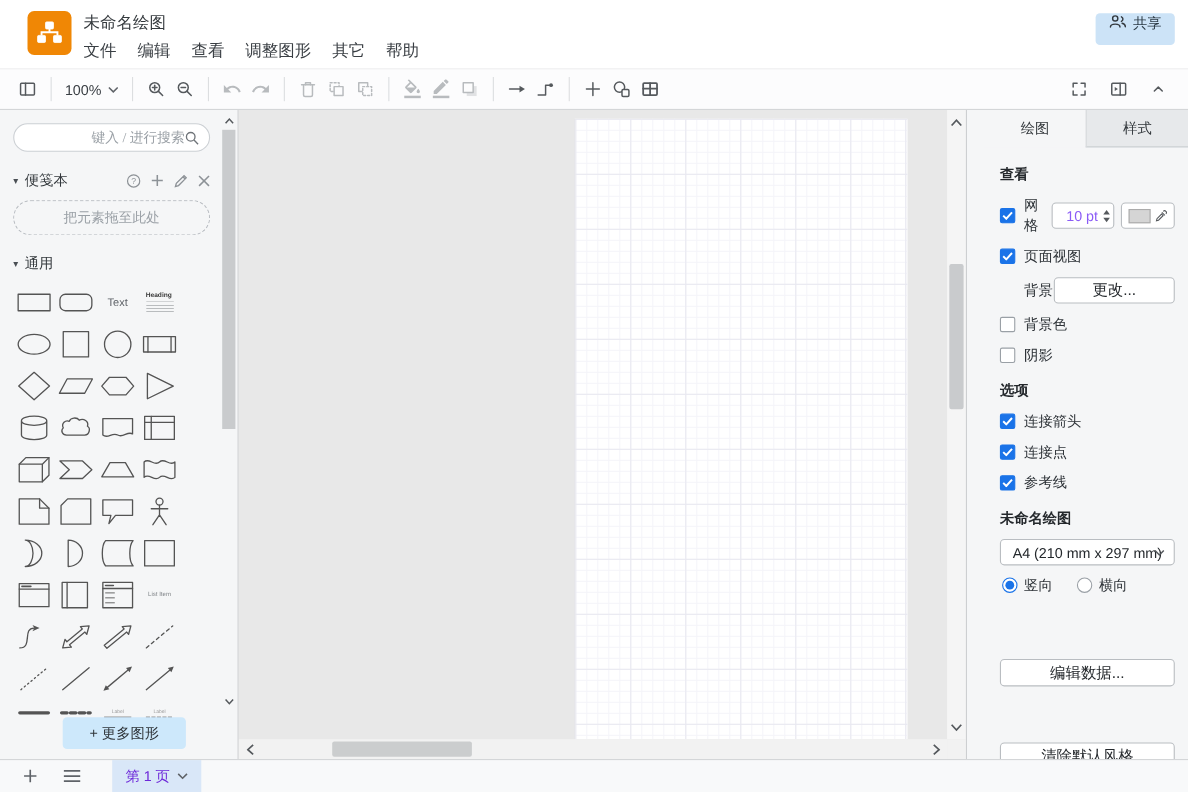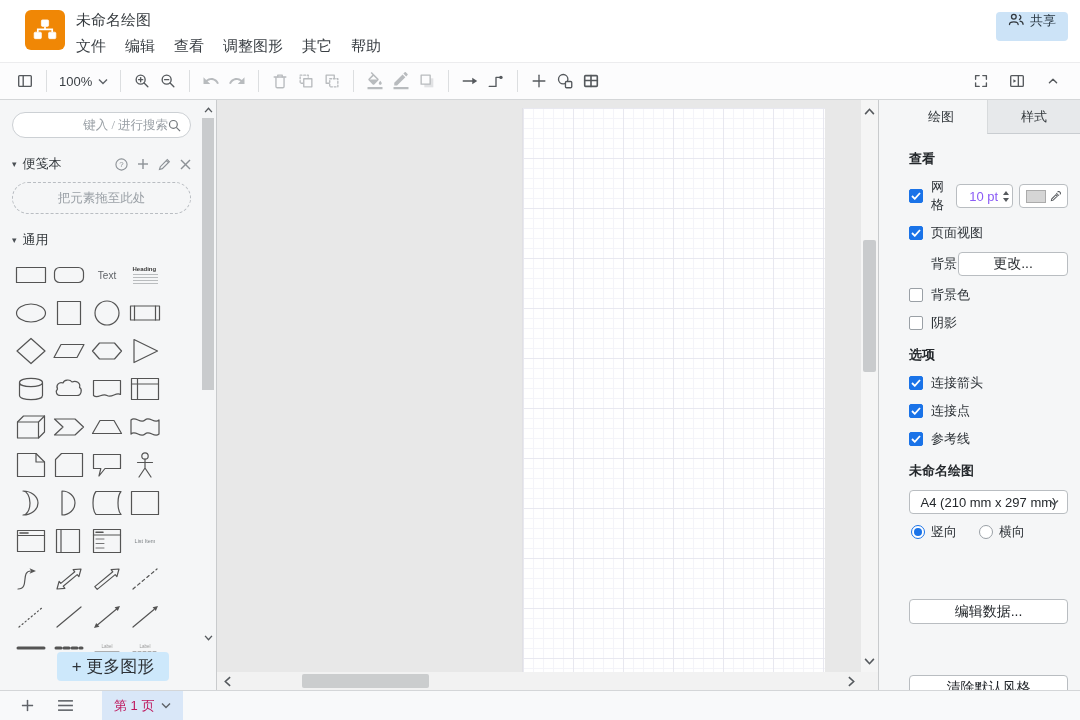--- a/index.html
+++ b/index.html
@@ -38,21 +38,21 @@
   .sec-label { font-size:13px; color:#33383c; }
   .sp-actions { margin-left:auto; display:flex; align-items:center; gap:9px; }
   .sp-actions .sp-ic { cursor:pointer; display:flex; }
   .drop-zone { width:179px; height:32px; margin-top:9px; border:1.5px dashed #b9bdc2; border-radius:16px; display:flex; align-items:center; justify-content:center; color:#9aa0a6; font-size:12.5px; cursor:pointer; }
   .shapes-grid { margin-top:7px; display:grid; grid-template-columns:repeat(4,38px); grid-auto-rows:38px; align-items:center; justify-items:center; height:398px; overflow:hidden; width:158px; }
   .shape-cell { width:36px; height:34px; display:flex; align-items:center; justify-content:center; cursor:pointer; }
   .cell-text { font-size:10px; color:#5f6368; }
   .cell-listitem { font-size:5.5px; color:#808589; }
   .cell-textbox .tb-head { font-size:6px; font-weight:bold; color:#3a3a3a; line-height:7px; }
   .cell-textbox .tb-lines { width:25px; height:11px; margin-top:1px; background:repeating-linear-gradient(#b9bcbe 0 1px, transparent 1px 3px); }
-  .more-shapes { position:absolute; left:57px; bottom:9px; width:112px; height:29px; border:none; border-radius:4px; background:#cde8fb; color:#2e3338; font-size:17px; font-family:inherit; cursor:pointer; }
+  .more-shapes { position:absolute; left:57px; bottom:9px; width:112px; height:29px; border:none; border-radius:4px; background:#cde8fb; color:#2e3338; font-size:13px; font-family:inherit; cursor:pointer; }
   .sb-scroll { position:absolute; right:1px; top:2px; bottom:44px; width:14px; }
   .sb-thumb { position:absolute; top:16px; left:1px; width:12px; height:272px; background:#c9cbcd; }
   .sb-up, .sb-dn { position:absolute; left:1px; width:12px; height:12px; display:flex; align-items:center; justify-content:center; cursor:pointer; }
   .sb-up { top:2px; } .sb-dn { bottom:2px; }
 
   
   .canvas { flex:1; position:relative; background:#e8e8e8; overflow:hidden; }
   .page { position:absolute; left:305px; top:8px; width:303px; height:564px; background:#fff;
     background-image:
       linear-gradient(to right,#e8e8f0 1px,transparent 1px),
@@ -105,21 +105,21 @@
   .fp-select { width:100%; height:24px; background:#fff; border:1px solid #b9bdc1; border-radius:4px; display:flex; align-items:center; justify-content:center; gap:8px; font-size:13px; font-family:inherit; color:#24282c; cursor:pointer; position:relative; margin-bottom:9px; }
   .fp-select .chev { position:absolute; right:8px; display:flex; }
   .orient { display:flex; align-items:center; gap:22px; margin:2px 0 14px 2px; }
   .orient .opt { display:flex; align-items:center; gap:6px; }
   .orient .olabel { font-size:13px; color:#2d3237; }
 
   
   .footer { height:30px; background:#f8f9fa; border-top:1px solid #d4d6d8; display:flex; align-items:center; padding-left:14px; flex:none; }
   .ft-btn { width:26px; height:26px; background:none; border:none; display:flex; align-items:center; justify-content:center; cursor:pointer; margin-right:12px; padding:0; }
   .page-tab { margin-left:12px; height:30px; padding:0 12px; background:#d9e7f8; display:flex; align-items:center; gap:7px; cursor:pointer; }
-  .page-tab span { font-size:13px; color:#be185d; }
+  .page-tab span { font-size:13px; color:#6d28d9; }
 </style>
 </head>
 <body>
 
 <div class="app">
 
   <header class="header">
     <div class="logo">
       <svg width="26" height="26" viewBox="0 0 36 36">
         <g fill="#fff" stroke="#fff">

